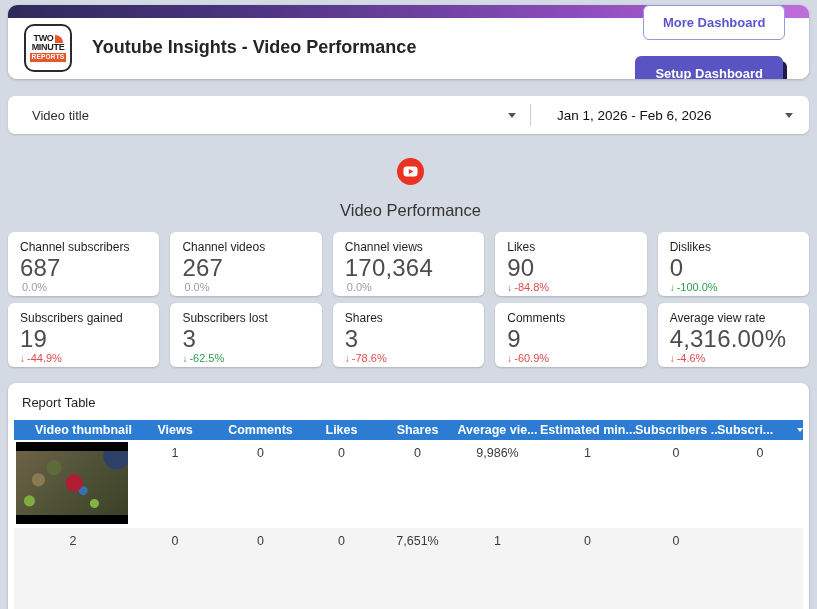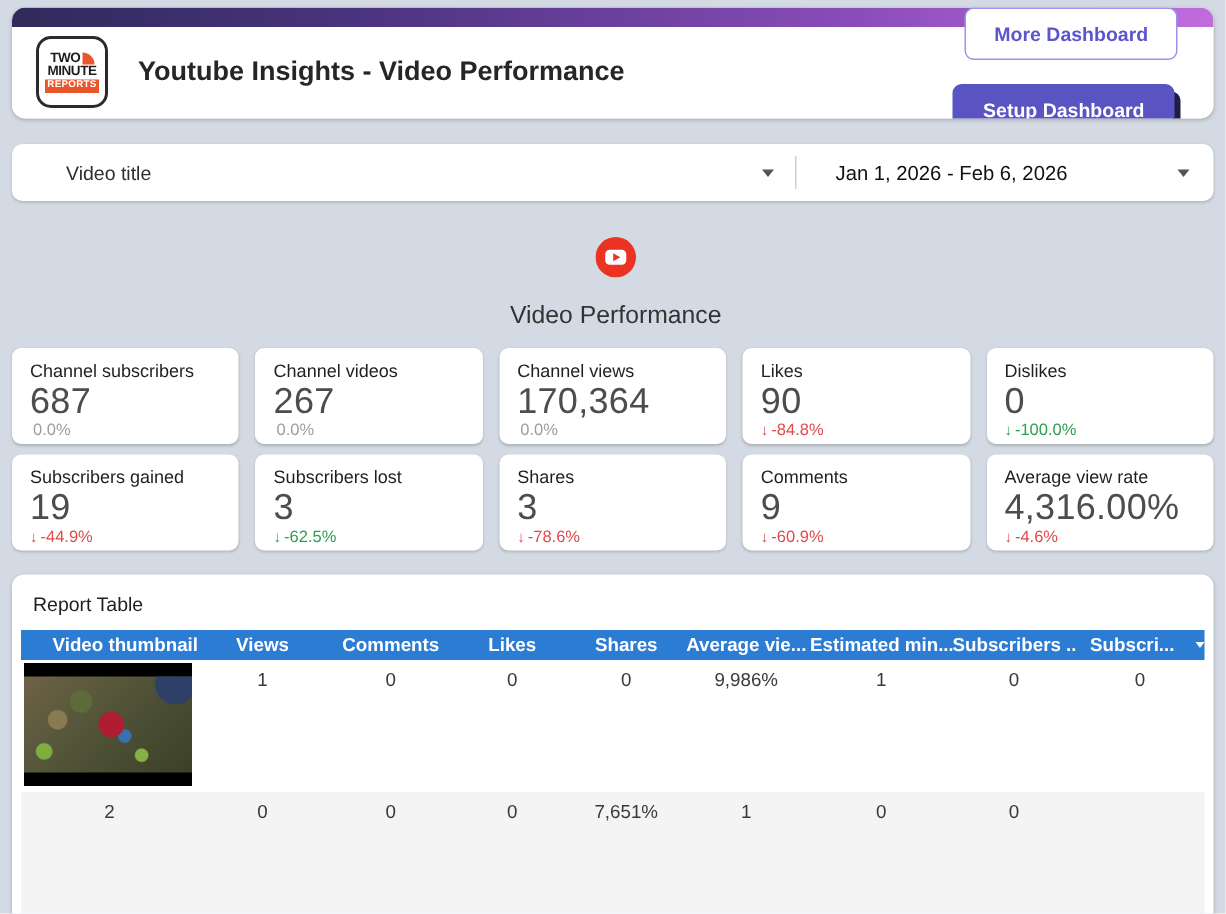--- a/index.html
+++ b/index.html
@@ -55,21 +55,21 @@
     margin-top:17px; background:#fff; border-radius:7px; height:38px;
     display:flex; align-items:center; box-shadow:0 1px 2px rgba(0,0,0,.15);
     overflow:hidden;
   }
   .filters-chip {
     background:#f0f0f0; height:100%; width:112px; flex:0 0 auto;
     display:flex; align-items:center; justify-content:center; gap:8px;
     color:#5b5b5b; font-size:13px;
   }
   .video-title-select {
-    flex:1; display:flex; align-items:center; padding:0 14px 0 36px;
+    flex:1; display:flex; align-items:center; padding:0 14px 0 24px;
     font-size:13px; color:#2e2e2e; cursor:pointer; height:100%;
   }
   .video-title-select .caret { margin-left:auto; }
   .vdivider { width:1px; height:22px; background:#cfcfcf; flex:0 0 auto; }
   .date-select {
     width:278px; flex:0 0 auto; display:flex; align-items:center;
     padding:0 16px 0 26px; font-size:13.5px; color:#101010; cursor:pointer; height:100%;
   }
   .date-select .caret { margin-left:auto; }
   .caret {
@@ -106,21 +106,21 @@
   .tgrid {
     display:grid;
     grid-template-columns:118px 86px 85px 77px 75px 85px 95px 82px 1fr;
   }
   .thead {
     background:#2c7cd4; color:#fff; font-weight:bold; font-size:12.5px;
     height:20px; align-items:center;
   }
   .th { text-align:center; white-space:nowrap; overflow:hidden; cursor:pointer; line-height:20px; }
   .th-left { text-align:right; padding-left:4px; }
-  .th-sort { display:flex; align-items:center; justify-content:flex-end; gap:14px; }
+  .th-sort { display:flex; align-items:center; justify-content:space-between; gap:1px; }
   .caret-white { border-top-color:#fff; border-left-width:3.5px; border-right-width:3.5px; border-top-width:4.5px; }
   .trow { min-height:86px; border-bottom:2px solid #fff; }
   .trow-alt { background:#f4f4f4; }
   .td { text-align:center; font-size:12.5px; color:#3a3a3a; padding-top:6px; }
   .td-thumb { padding:2px 0 2px 2px; }
 
   
   .thumb { width:112px; height:82px; background:#000; position:relative; overflow:hidden; }
   .thumb .inner { position:absolute; }
   .thumb1 .inner {

